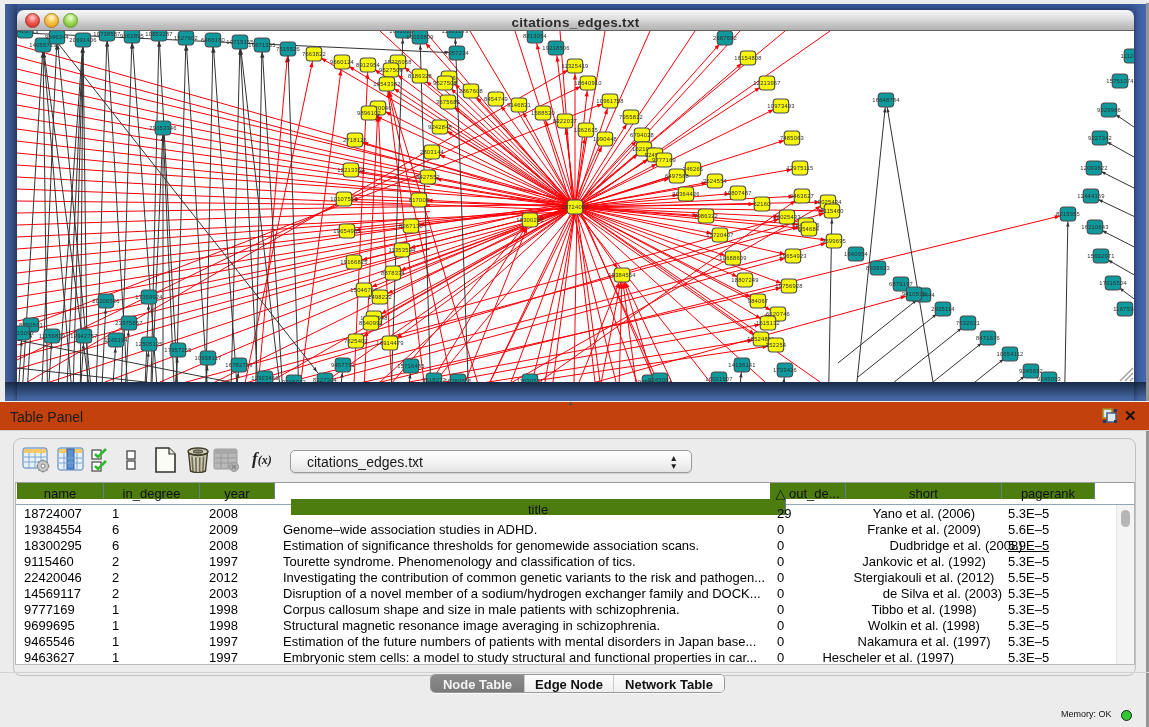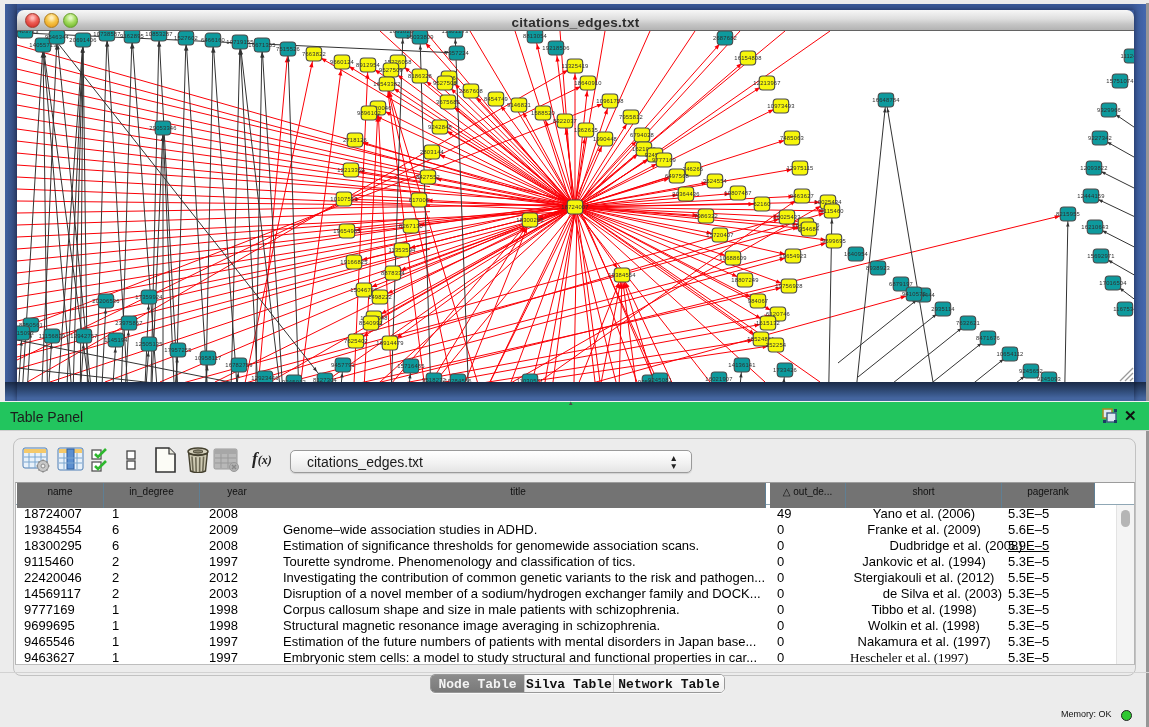--- a/index.html
+++ b/index.html
@@ -29,21 +29,21 @@
   font-size:13.5px; font-weight:600; color:#2d2d2d; letter-spacing:0.3px;}
 .tl { position:absolute; top:3px; width:15px; height:15px; border-radius:50%; }
 #tl-r { left:8px; background:radial-gradient(circle at 50% 30%, #ffb9b6 10%, #ed5e56 45%, #d93831 80%); border:1px solid #a5372f;}
 #tl-y { left:27px; background:radial-gradient(circle at 50% 30%, #ffeebe 10%, #f6c445 45%, #eba323 80%); border:1px solid #ad7d22;}
 #tl-g { left:46px; background:radial-gradient(circle at 50% 30%, #e2f7c4 10%, #a4dc5e 45%, #77bc35 80%); border:1px solid #699e30;}
 #canvas { position:absolute; left:0; top:21px; width:1117px; height:351px;
   background:#ffffff; overflow:hidden; }
 
 
 #tp-header { position:absolute; left:0; top:401px; width:1149px; height:30px;
-  background:#22c55e; border-top:1px solid #f2f2f2; border-bottom:1px solid #cfcfcf; }
+  background:#c2410c; border-top:1px solid #f2f2f2; border-bottom:1px solid #cfcfcf; }
 #tp-header .txt { position:absolute; left:10px; top:7px; font-size:14px; color:#1c1c1c; }
 #tp-float { position:absolute; left:1102px; top:6px; width:17px; height:17px; }
 #tp-close { position:absolute; left:1124px; top:5px; font-size:15px; font-weight:700; color:#111; }
 #divider-arrow { position:absolute; left:569px; top:399px; font-size:7px; color:#4a4a4a; }
 
 #container { position:absolute; left:13px; top:438px; width:1123px; height:238px;
   background:#ececec; border:1px solid #c2c2c2; border-radius:8px; }
 
 
 #toolbar { position:absolute; left:0; top:2px; width:1120px; height:40px; }
@@ -54,35 +54,35 @@
   background:linear-gradient(#ffffff,#f1f1f1 60%,#e4e4e4); box-shadow:0 1px 1px rgba(0,0,0,0.12);}
 #combo .ctxt { position:absolute; left:16px; top:3px; font-size:14px; color:#1a1a1a; }
 #combo .arr { position:absolute; right:13px; top:2.5px; font-size:8.5px; color:#222; line-height:8.5px; text-align:center;}
 
 
 #tbl { position:absolute; left:1px; top:43px; width:1120px; height:183px; overflow:hidden;
   background:#ffffff; border-top:1px solid #9c9c9c; border-bottom:1px solid #bdbdbd;
   border-left:1px solid #b5b5b5; border-right:1px solid #b5b5b5;}
 .hrow { position:absolute; left:0; top:0; height:22px; width:1120px;
   border-bottom:1px solid #8fa7b5; }
-.hcell { position:absolute; top:0; height:25px; background:#737373;
-  border-right:1px solid #5f7f94; font-size:10px; color:#111; text-align:center;
+.hcell { position:absolute; top:0; height:16px; background:#4d7c0f;
+  border-right:1px solid #5f7f94; font-size:13px; color:#111; text-align:center;
   padding-top:3px; }
 .trow { position:absolute; left:0; width:1120px; height:16px; font-size:13px;
   color:#000; white-space:nowrap; }
 .trow span { position:absolute; top:0; }
 #vscroll { position:absolute; left:1102px; top:66px; width:18px; height:159px;
   background:#f4f4f4; border-left:1px solid #e3e3e3;}
 #vthumb { position:absolute; left:4px; top:5px; width:9px; height:17px;
   background:#b5b5b5; border-radius:5px; }
 
 
 #tabline { position:absolute; left:0; top:672px; width:1149px; border-top:1px solid #d2d2d2; }
 #tabs { position:absolute; left:430px; top:674px; height:19px; border:1px solid #989898;
-  border-radius:5px; overflow:hidden; background:#fff; box-shadow:0 1px 0 rgba(255,255,255,.7);font-family:Liberation Mono, monospace;}
+  border-radius:5px; overflow:hidden; background:#fff; box-shadow:0 1px 0 rgba(255,255,255,.7);}
 .tab { float:left; height:19px; font-size:13px; font-weight:700; padding:1.5px 0 0 0; color:#111;
   text-align:center; background:linear-gradient(#fdfdfd,#eeeeee); }
 .tab.w1{width:93px}.tab.w2{width:90px}.tab.w3{width:110px}
 .tab.sel { background:linear-gradient(#8c8c8c,#777777); color:#f4f4f4; }
 .tab.mid { border-left:1px solid #cccccc; border-right:1px solid #cccccc; }
 
 #memok { position:absolute; left:1061px; top:709px; font-size:9px; color:#111; }
 #memdot { position:absolute; left:1121px; top:710px; width:11px; height:11px; border-radius:50%;
   background:#2fc832; border:1.5px solid #222; }
 </style>
@@ -1200,30 +1200,30 @@
       </div>
     <div id="combo">
         <div class="ctxt">citations_edges.txt</div>
         <div class="arr">▲<br>▼</div>
       </div>
     <div id="tbl">
         <div class="hrow">
 <div class="hcell" style="left:1px;width:87px;">name</div>
 <div class="hcell" style="left:88px;width:96px;">in_degree</div>
 <div class="hcell" style="left:184px;width:75px;">year</div>
-<div class="hcell" style="left:255px;width:495px;">title</div>
+<div class="hcell" style="left:275px;width:495px;margin-top:16px;">title</div>
 <div class="hcell" style="left:754px;width:76px;">△ out_de...</div>
 <div class="hcell" style="left:830px;width:156px;">short</div>
 <div class="hcell" style="left:986px;width:93px;">pagerank</div>
 </div>
 <div class="trow" style="top:23px;">
 <span style="left:8px;">18724007</span>
 <span style="left:96px;">1</span>
 <span style="left:193px;">2008</span>
-<span style="left:761px;">49</span>
+<span style="left:761px;">29</span>
 <span style="left:830px;width:156px;text-align:center;">Yano et al. (2006)</span>
 <span style="left:992px;">5.3E–5</span>
 </div>
 <div class="trow" style="top:39px;">
 <span style="left:8px;">19384554</span>
 <span style="left:96px;">6</span>
 <span style="left:193px;">2009</span>
 <span style="left:267px;">Genome–wide association studies in ADHD.</span>
 <span style="left:761px;">0</span>
 <span style="left:830px;width:156px;text-align:center;">Franke et al. (2009)</span>
@@ -1237,21 +1237,21 @@
 <span style="left:761px;">0</span>
 <span style="left:862px;width:156px;text-align:center;">Dudbridge et al. (2008)</span>
 <span style="left:992px;text-decoration:underline;">5.9E–5</span>
 </div>
 <div class="trow" style="top:71px;">
 <span style="left:8px;">9115460</span>
 <span style="left:96px;">2</span>
 <span style="left:193px;">1997</span>
 <span style="left:267px;">Tourette syndrome. Phenomenology and classification of tics.</span>
 <span style="left:761px;">0</span>
-<span style="left:830px;width:156px;text-align:center;">Jankovic et al. (1994)</span>
+<span style="left:830px;width:156px;text-align:center;">Jankovic et al. (1992)</span>
 <span style="left:992px;">5.3E–5</span>
 </div>
 <div class="trow" style="top:87px;">
 <span style="left:8px;">22420046</span>
 <span style="left:96px;">2</span>
 <span style="left:193px;">2012</span>
 <span style="left:267px;">Investigating the contribution of common genetic variants to the risk and pathogen...</span>
 <span style="left:761px;">0</span>
 <span style="left:830px;width:156px;text-align:center;">Stergiakouli et al. (2012)</span>
 <span style="left:992px;">5.5E–5</span>
@@ -1291,29 +1291,29 @@
 <span style="left:761px;">0</span>
 <span style="left:830px;width:156px;text-align:center;">Nakamura et al. (1997)</span>
 <span style="left:992px;">5.3E–5</span>
 </div>
 <div class="trow" style="top:167px;">
 <span style="left:8px;">9463627</span>
 <span style="left:96px;">1</span>
 <span style="left:193px;">1997</span>
 <span style="left:267px;">Embryonic stem cells: a model to study structural and functional properties in car...</span>
 <span style="left:761px;">0</span>
-<span style="left:834px;width:156px;text-align:left;font-family:Liberation Serif, serif;">Hescheler et al. (1997)</span>
+<span style="left:782px;width:156px;text-align:right;">Hescheler et al. (1997)</span>
 <span style="left:992px;">5.3E–5</span>
 </div>
       </div>
     <div id="vscroll">
         <div id="vthumb"></div>
       </div>
   </div>
   <div id="tabline"></div>
   <div id="tabs">
     <div class="tab sel w1">Node Table</div>
-      <div class="tab mid w2">Silva Table</div>
+      <div class="tab mid w2">Edge Node</div>
       <div class="tab w3">Network Table</div>
   </div>
   <div id="memok">Memory: OK</div>
   <div id="memdot"></div>
 </div>
 
 </body></html>

